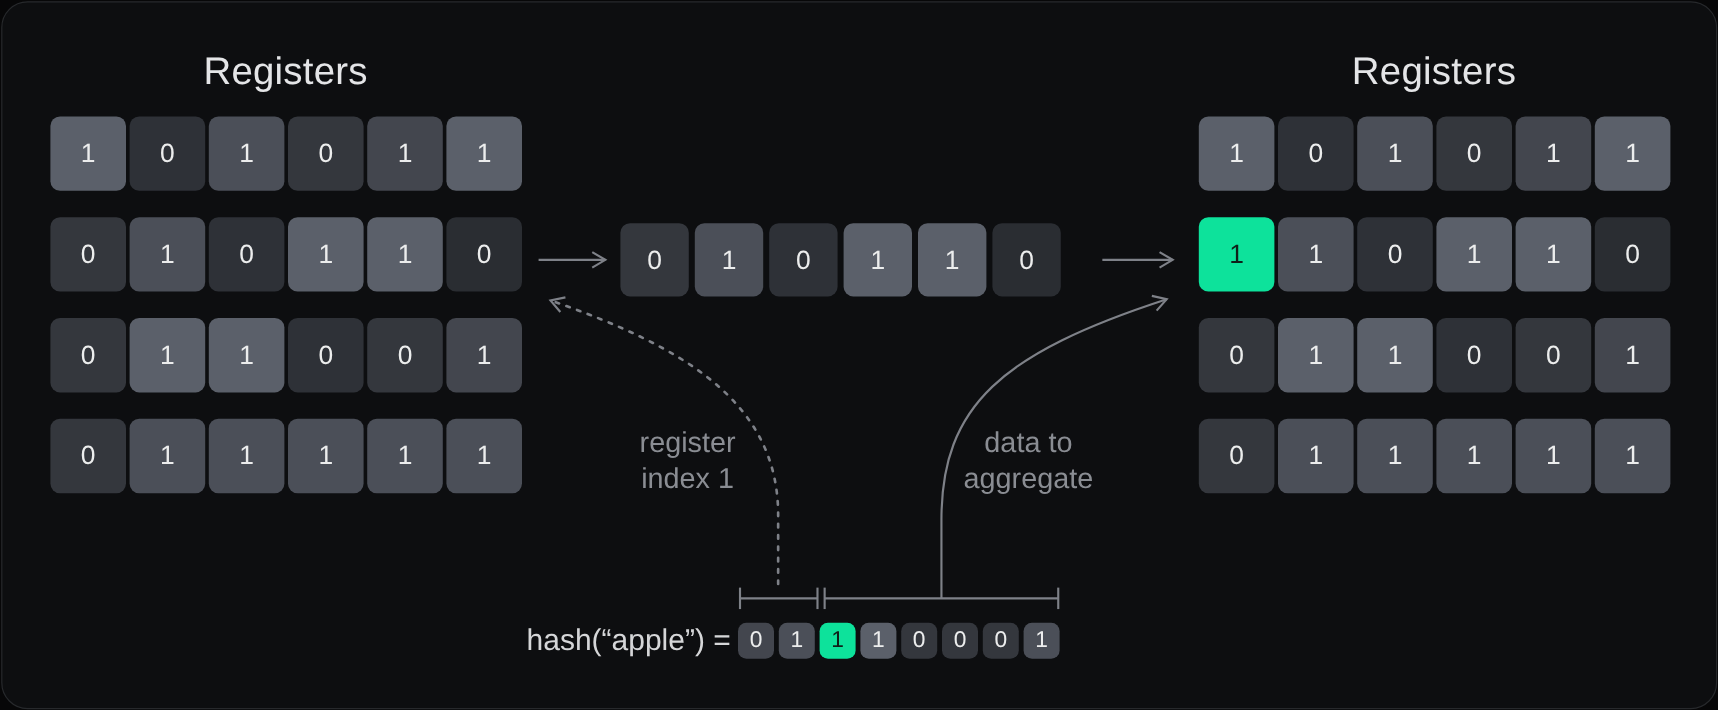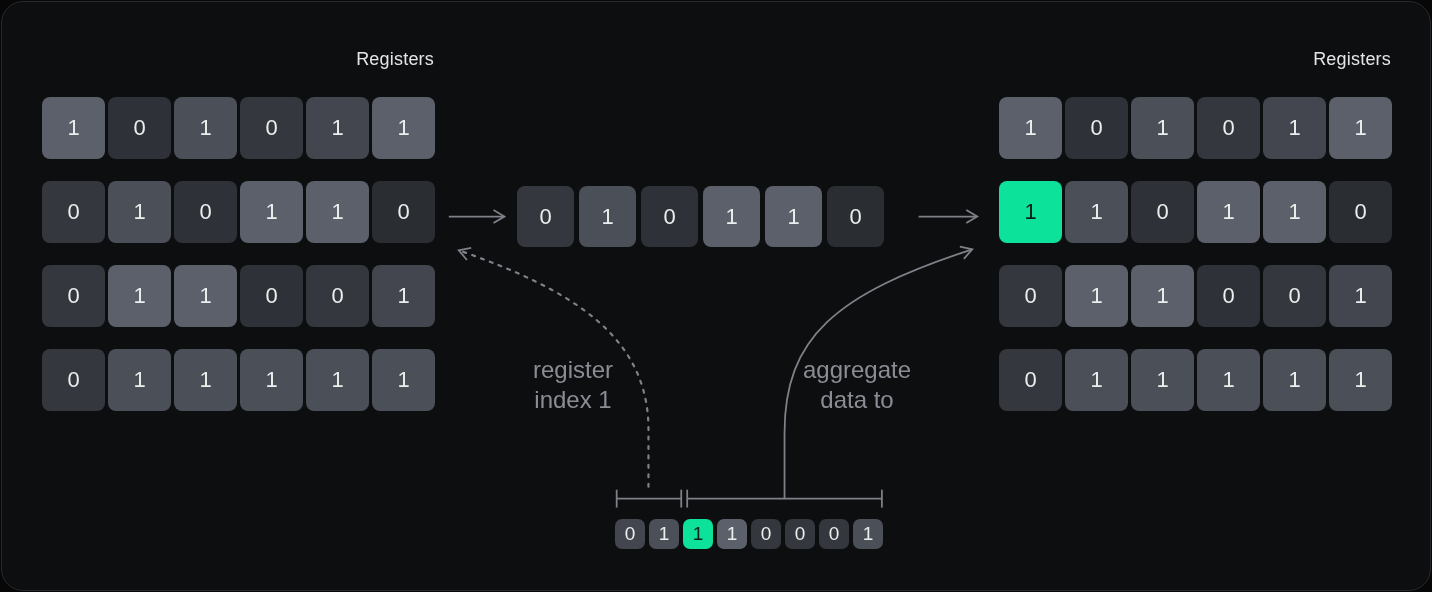--- a/index.html
+++ b/index.html
@@ -20,22 +20,22 @@
     inset: 1px;
     background: var(--panel-bg, #0d0e10);
     border: 1.5px solid var(--panel-border, #27292c);
     border-radius: 22px;
     box-sizing: border-box;
   }
   .title {
     position: absolute;
     top: 42px;
     width: 392px;
-    text-align: right;
-    font-size: 18px;
+    text-align: center;
+    font-size: 32px;
     line-height: 30px;
     color: var(--title, #e4e5e7);
     letter-spacing: 0.2px;
   }
   .title.left  { left: 40px; }
   .title.right { left: 997px; }
 
   .grid {
     position: absolute;
     top: 95px;
@@ -206,24 +206,25 @@
         <div class="cell tone-m">1</div>
         <div class="cell tone-m">1</div>
       </div>
 
     <div class="label reg-idx">
       <div>register</div>
       <div>index 1</div>
     </div>
 
     <div class="label data-agg">
+      <div>data to</div>
       <div>aggregate</div>
-      <div>data to</div>
     </div>
 
+    <div class="hash-label">hash(“apple”) =</div>
 
     <div class="bits-row">
         <div class="cell tone-md">0</div>
         <div class="cell tone-m">1</div>
         <div class="cell tone-g">1</div>
         <div class="cell tone-l">1</div>
         <div class="cell tone-d2">0</div>
         <div class="cell tone-d2">0</div>
         <div class="cell tone-d2">0</div>
         <div class="cell tone-m">1</div>

